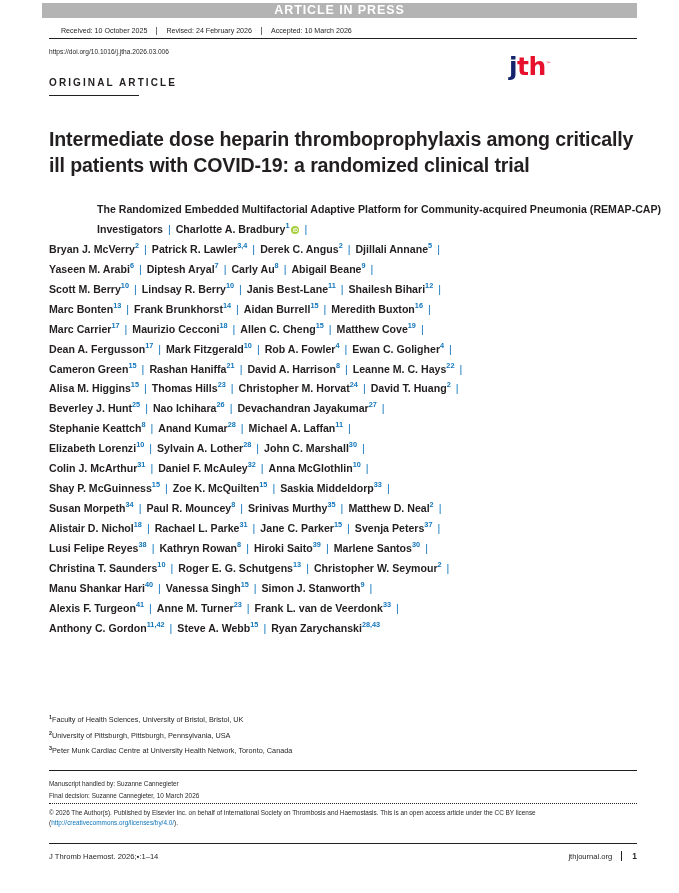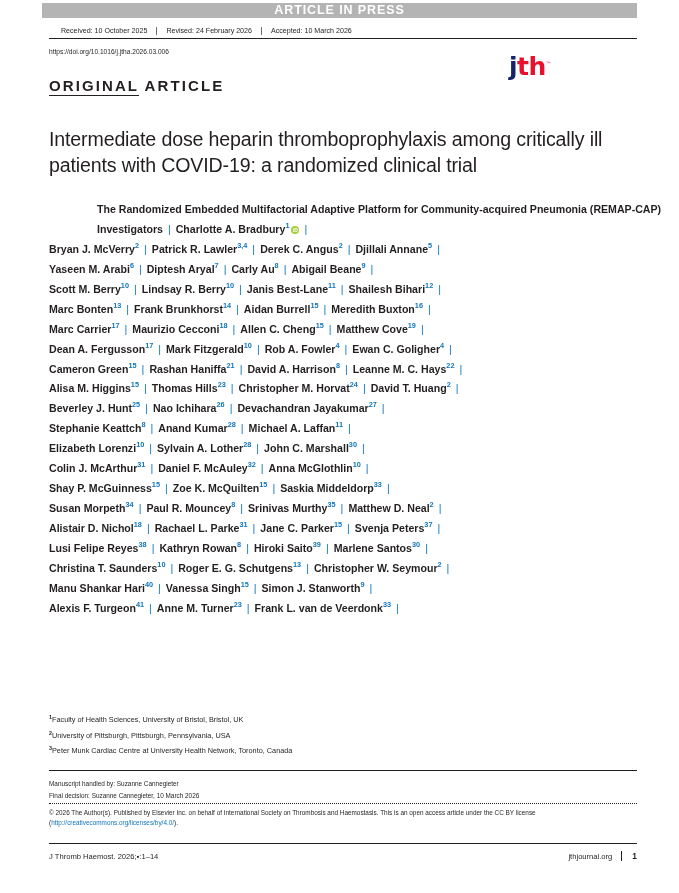--- a/index.html
+++ b/index.html
@@ -86,42 +86,42 @@
     vertical-align: super;
     color: #e8112d;
     font-weight: normal;
   }
 
   
   .kicker {
     position: absolute;
     left: 49px;
     top: 77px;
-    font-size: 15px;
+    font-size: 10px;
     font-weight: bold;
     letter-spacing: 2.1px;
     color: #231f20;
   }
   .kicker-rule {
     position: absolute;
     left: 49px;
     top: 95px;
     width: 90px;
     height: 1px;
     background: #231f20;
   }
 
   
   .title {
     position: absolute;
     left: 49px;
     top: 113px;
     width: 600px;
     font-size: 19.6px;
-    font-weight: normal;
+    font-weight: bold;
     line-height: 1.33;
     letter-spacing: -0.15px;
     color: #231f20;
   }
 
   
   .authors {
     position: absolute;
     left: 49px;
     top: 200px;
@@ -293,20 +293,21 @@
       <span class="ln"><span>Stephanie Keattch</span><sup>8</sup><span class="sep">|</span><span>Anand Kumar</span><sup>28</sup><span class="sep">|</span><span>Michael A. Laffan</span><sup>11</sup><span class="sep">|</span></span>
       <span class="ln"><span>Elizabeth Lorenzi</span><sup>10</sup><span class="sep">|</span><span>Sylvain A. Lother</span><sup>28</sup><span class="sep">|</span><span>John C. Marshall</span><sup>30</sup><span class="sep">|</span></span>
       <span class="ln"><span>Colin J. McArthur</span><sup>31</sup><span class="sep">|</span><span>Daniel F. McAuley</span><sup>32</sup><span class="sep">|</span><span>Anna McGlothlin</span><sup>10</sup><span class="sep">|</span></span>
       <span class="ln"><span>Shay P. McGuinness</span><sup>15</sup><span class="sep">|</span><span>Zoe K. McQuilten</span><sup>15</sup><span class="sep">|</span><span>Saskia Middeldorp</span><sup>33</sup><span class="sep">|</span></span>
       <span class="ln"><span>Susan Morpeth</span><sup>34</sup><span class="sep">|</span><span>Paul R. Mouncey</span><sup>8</sup><span class="sep">|</span><span>Srinivas Murthy</span><sup>35</sup><span class="sep">|</span><span>Matthew D. Neal</span><sup>2</sup><span class="sep">|</span></span>
       <span class="ln"><span>Alistair D. Nichol</span><sup>18</sup><span class="sep">|</span><span>Rachael L. Parke</span><sup>31</sup><span class="sep">|</span><span>Jane C. Parker</span><sup>15</sup><span class="sep">|</span><span>Svenja Peters</span><sup>37</sup><span class="sep">|</span></span>
       <span class="ln"><span>Lusi Felipe Reyes</span><sup>38</sup><span class="sep">|</span><span>Kathryn Rowan</span><sup>8</sup><span class="sep">|</span><span>Hiroki Saito</span><sup>39</sup><span class="sep">|</span><span>Marlene Santos</span><sup>30</sup><span class="sep">|</span></span>
       <span class="ln"><span>Christina T. Saunders</span><sup>10</sup><span class="sep">|</span><span>Roger E. G. Schutgens</span><sup>13</sup><span class="sep">|</span><span>Christopher W. Seymour</span><sup>2</sup><span class="sep">|</span></span>
       <span class="ln"><span>Manu Shankar Hari</span><sup>40</sup><span class="sep">|</span><span>Vanessa Singh</span><sup>15</sup><span class="sep">|</span><span>Simon J. Stanworth</span><sup>9</sup><span class="sep">|</span></span>
       <span class="ln"><span>Alexis F. Turgeon</span><sup>41</sup><span class="sep">|</span><span>Anne M. Turner</span><sup>23</sup><span class="sep">|</span><span>Frank L. van de Veerdonk</span><sup>33</sup><span class="sep">|</span></span>
+      <span class="ln"><span>Anthony C. Gordon</span><sup>11,42</sup><span class="sep">|</span><span>Steve A. Webb</span><sup>15</sup><span class="sep">|</span><span>Ryan Zarychanski</span><sup>28,43</sup></span>
     </div>
 
   <div class="affils" id="affils-container">
       <div><sup>1</sup><span>Faculty of Health Sciences, University of Bristol, Bristol, UK</span></div>
       <div><sup>2</sup><span>University of Pittsburgh, Pittsburgh, Pennsylvania, USA</span></div>
       <div><sup>3</sup><span>Peter Munk Cardiac Centre at University Health Network, Toronto, Canada</span></div>
     </div>
 
   <div class="ed-rule"></div>
   <div class="ednotes">

